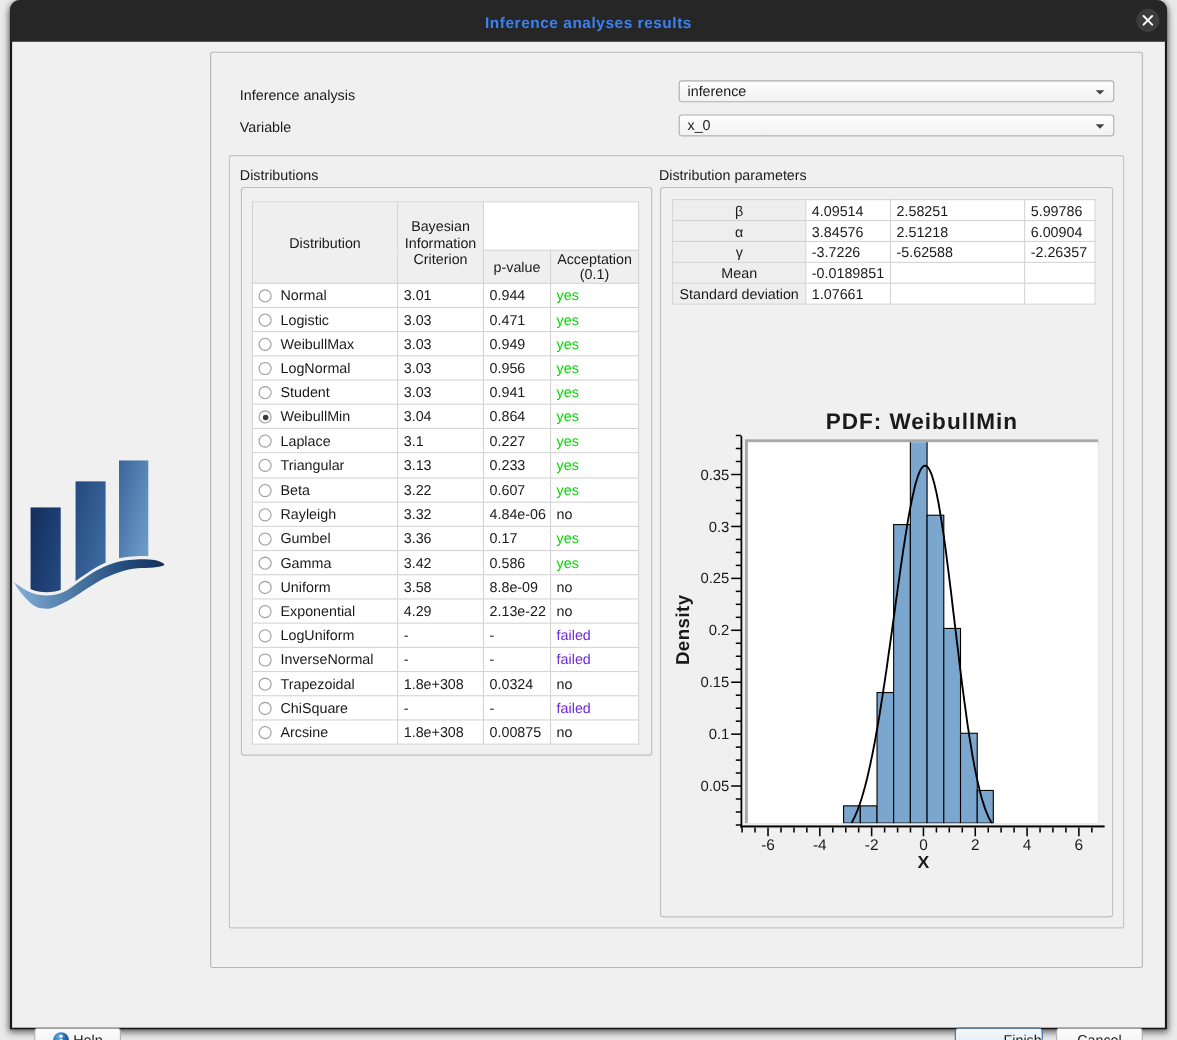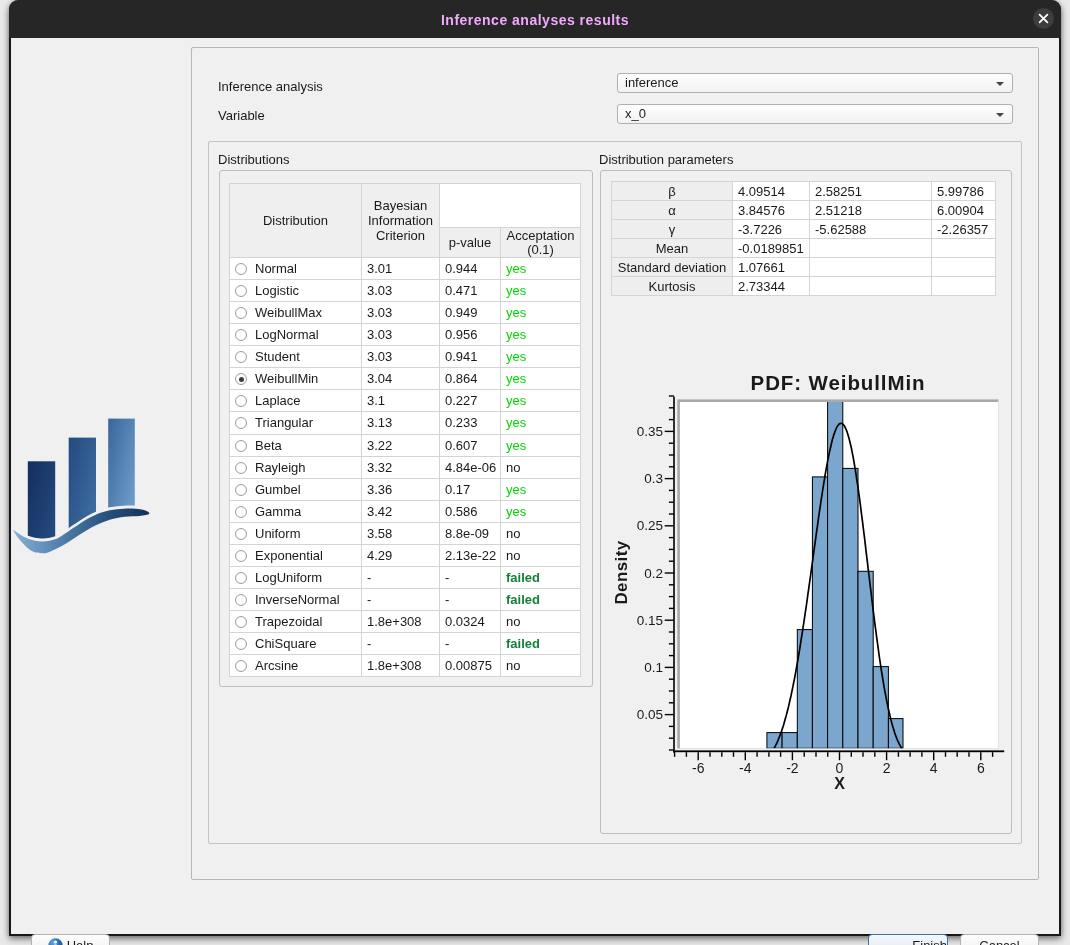--- a/index.html
+++ b/index.html
@@ -1,32 +1,32 @@
 <!DOCTYPE html>
 <html><head><meta charset="utf-8"><style>
 * { margin:0; padding:0; box-sizing:border-box; }
 html,body { width:1070px; height:945px; background:#e9e9e9; font-family:"Liberation Sans",sans-serif; color:#1a1a1a; overflow:hidden; }
 #win { position:absolute; left:9px; top:0px; width:1052px; height:936px; background:#f0f0f0;
   border-left:2px solid #181818; border-right:2px solid #181818; border-bottom:2px solid #181818;
   border-radius:10px 10px 0 0; box-shadow:0 3px 7px rgba(0,0,0,.45), 0 0 5px rgba(0,0,0,.25); }
 #tbar { position:absolute; left:-2px; top:0; width:1052px; height:38px; background:#262626; border-radius:9px 9px 0 0; }
-#tbar .t { position:absolute; left:0; right:0; top:12px; text-align:center; color:#f0abfc; font-size:14px; font-weight:bold; letter-spacing:0.5px; }
+#tbar .t { position:absolute; left:0; right:0; top:12px; text-align:center; color:#3b82f6; font-size:14px; font-weight:bold; letter-spacing:0.5px; }
 #closeb { position:absolute; right:7px; top:8px; width:21px; height:21px; border-radius:50%; background:#3d3d3d; }
 .abs { position:absolute; }
 .frame { position:absolute; border:1px solid #bdbdbd; border-radius:2px; }
 label.fl { position:absolute; font-size:13px; }
 .combo { position:absolute; left:608px; width:396px; height:20px; border:1px solid #b0b0b0; border-radius:3px;
   background:linear-gradient(#fefefe,#f2f2f2); font-size:13px; line-height:18px; padding-left:7px; }
 .combo .arr { position:absolute; right:8px; top:8px; width:0; height:0; border-left:4.8px solid transparent; border-right:4.8px solid transparent; border-top:4.8px solid #454545; }
 table { position:absolute; border-collapse:collapse; table-layout:fixed; font-size:13px; background:#fff; }
 table td { border:1px solid #d4d4d4; padding:0 0 0 5px; overflow:hidden; white-space:nowrap; }
 #ltab { left:229px; top:183px; border:1px solid #9c9c9c; }
 #ltab td.h { background:#efefef; text-align:center; padding:0; }
 #ltab td.g { color:#00d800; }
-#ltab td.r { color:#15803d;font-weight:bold; }
+#ltab td.r { color:#6d28d9; }
 #ltab td.dn { padding-left:5px; }
 .rad { display:inline-block; width:12px; height:12px; border:1px solid #9e9e9e; border-radius:50%; background:radial-gradient(#ffffff 55%, #ececec); vertical-align:-2px; margin-right:8px; position:relative; }
 .rad .dot { position:absolute; left:2.5px; top:2.5px; width:5.5px; height:5.5px; border-radius:50%; background:#3b3b3b; }
 #rtab { left:611px; top:181px; border:1px solid #9c9c9c; }
 #rtab td.c1 { background:#eeeeee; text-align:center; padding:0; }
 #rtab td.b { font-weight:bold; background:#fff; }
 .gbt { position:absolute; font-size:13px; }
 .btn { position:absolute; height:24px; border:1px solid #b2b2b2; border-radius:4px; background:linear-gradient(#fdfdfd,#eeeeee); font-size:13px; text-align:center; line-height:22px;margin-top:40px; }
 </style></head><body>
 <div id="win">
@@ -212,26 +212,20 @@
       </tr>
 <tr style="height:19px">
         <td class="c1">Mean</td>
         <td>-0.0189851</td>
         <td></td>
         <td></td>
       </tr>
 <tr style="height:19px">
         <td class="c1">Standard deviation</td>
         <td>1.07661</td>
-        <td></td>
-        <td></td>
-      </tr>
-<tr style="height:19px">
-        <td class="c1">Kurtosis</td>
-        <td>2.73344</td>
         <td></td>
         <td></td>
       </tr>
 </tbody>
   </table>
 
 <svg style="position:absolute;left:600px;top:366px" width="412" height="468" viewBox="600 366 412 468" font-family="Liberation Sans, sans-serif" fill="#1a1a1a">
 <text x="838" y="390" text-anchor="middle" font-size="20.5" font-weight="bold" letter-spacing="0.9">PDF: WeibullMin</text>
 <rect x="677.3" y="399.4" width="321.1" height="348.9" fill="#a9a9a9"></rect>
 <rect x="679.9" y="402.0" width="318.5" height="346.3" fill="#ffffff"></rect>

